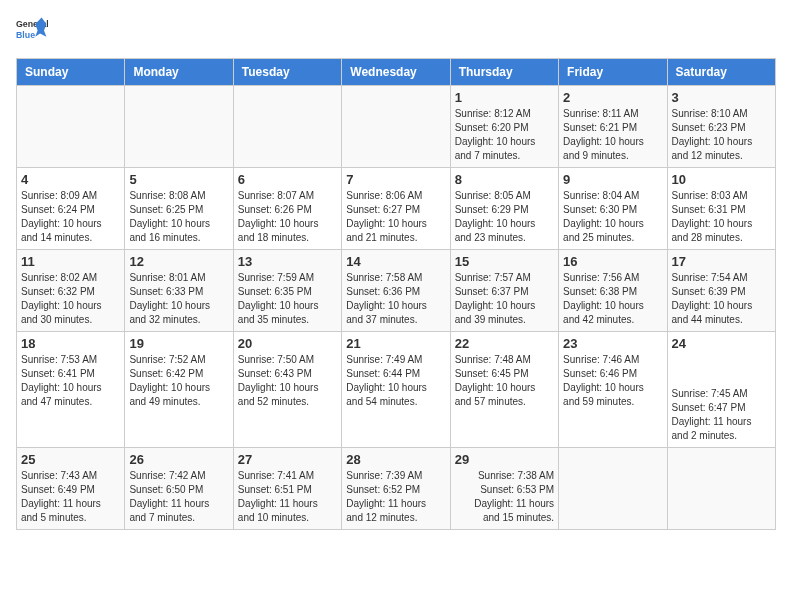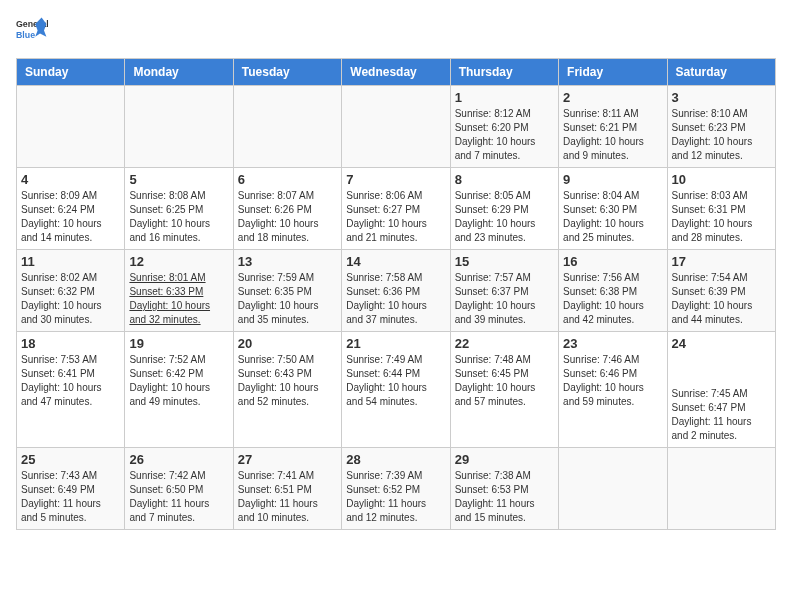--- a/index.html
+++ b/index.html
@@ -188,21 +188,21 @@
       <tr>
         <td>
           <span class="day-number">11</span>
           <div class="day-info" style="white-space: pre-line;">Sunrise: 8:02 AM
 Sunset: 6:32 PM
 Daylight: 10 hours
 and 30 minutes.</div>
         </td>
         <td>
           <span class="day-number">12</span>
-          <div class="day-info" style="white-space: pre-line; text-decoration: underline;">Sunrise: 8:01 AM
+          <div class="day-info" style="white-space: pre-line;">Sunrise: 8:01 AM
 Sunset: 6:33 PM
 Daylight: 10 hours
 and 32 minutes.</div>
         </td>
         <td>
           <span class="day-number">13</span>
           <div class="day-info" style="white-space: pre-line;">Sunrise: 7:59 AM
 Sunset: 6:35 PM
 Daylight: 10 hours
 and 35 minutes.</div>
@@ -311,21 +311,21 @@
         </td>
         <td>
           <span class="day-number">28</span>
           <div class="day-info" style="white-space: pre-line;">Sunrise: 7:39 AM
 Sunset: 6:52 PM
 Daylight: 11 hours
 and 12 minutes.</div>
         </td>
         <td>
           <span class="day-number">29</span>
-          <div class="day-info" style="white-space: pre-line;">Sunrise: 7:38 AM
+          <div class="day-info" style="white-space: pre-line; text-align: right;">Sunrise: 7:38 AM
 Sunset: 6:53 PM
 Daylight: 11 hours
 and 15 minutes.</div>
         </td>
         <td></td>
         <td></td>
       </tr>
     </tbody>
 </table>
 

